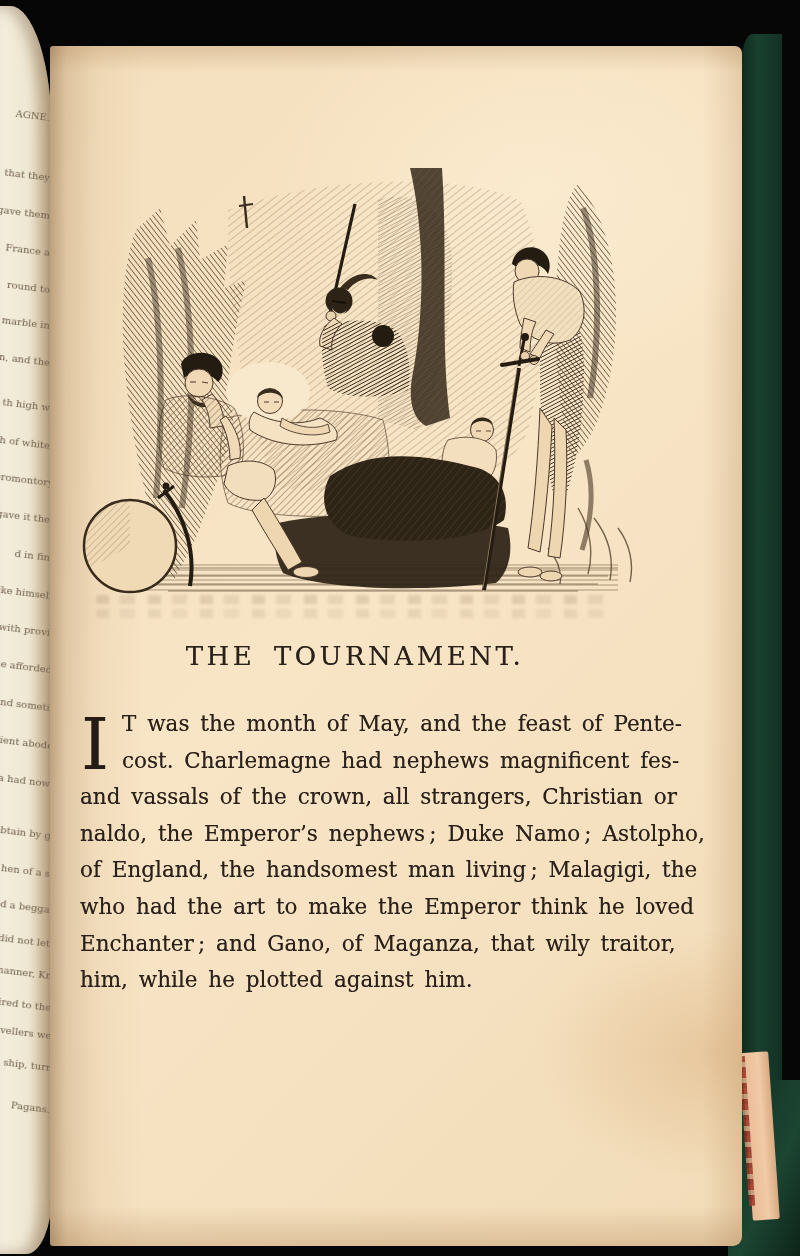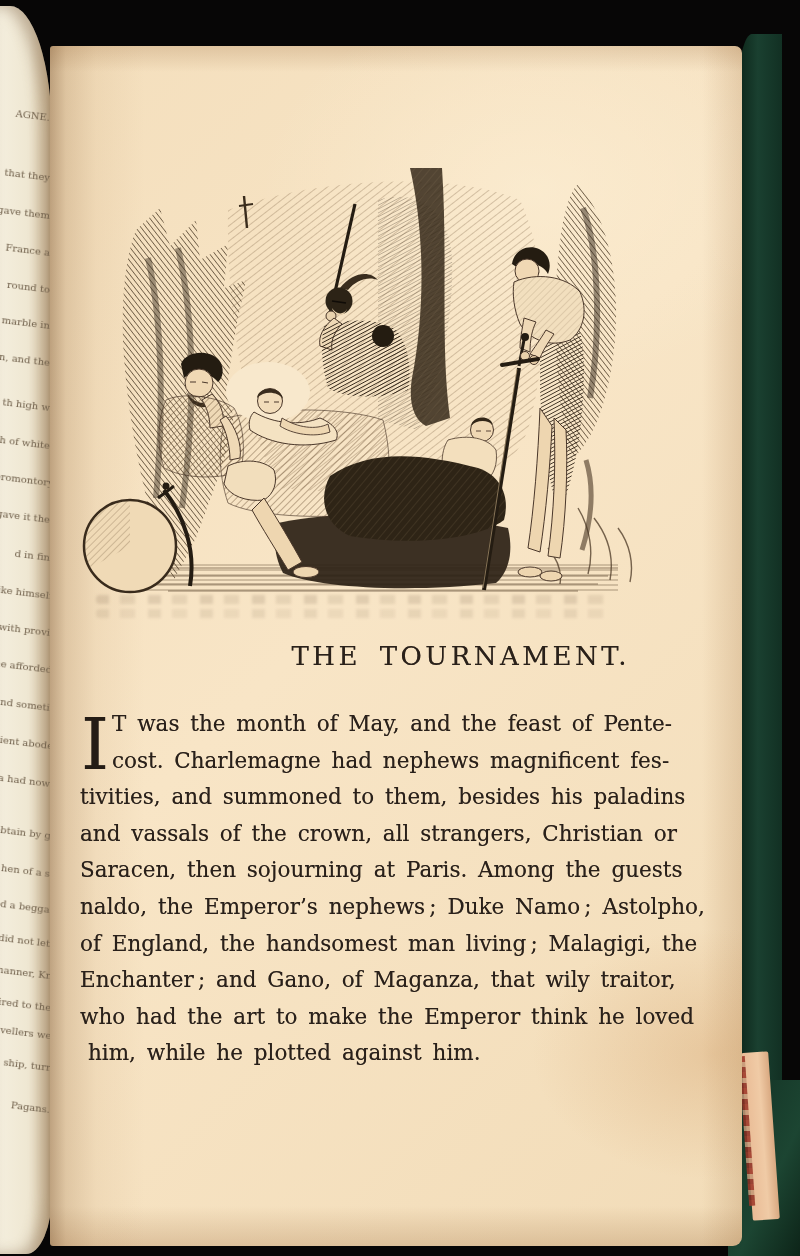--- a/index.html
+++ b/index.html
@@ -38,31 +38,31 @@
       linear-gradient(to left,rgba(158,108,58,.22) 0,transparent 40px),
       linear-gradient(to bottom,rgba(148,98,50,.22) 0,transparent 26px,transparent 1160px,rgba(148,98,50,.25) 100%),
       linear-gradient(135deg,#f4dfbd 0%,#f8e5c6 45%,#f2dcb8 100%);}
 
   
   .ghost-band{position:absolute;left:46px;width:514px;height:9px;border-radius:4px;
     background:repeating-linear-gradient(90deg,rgba(104,80,56,.16) 0 13px,transparent 13px 24px,rgba(104,80,56,.12) 24px 39px,transparent 39px 52px);
     filter:blur(1.6px);}
 
   
-  #chapter-title{position:absolute;left:30px;top:595px;width:550px;text-align:right;
+  #chapter-title{position:absolute;left:30px;top:595px;width:550px;text-align:center;
     font-size:26px;letter-spacing:3.5px;word-spacing:7px;color:#2a211a;
     text-shadow:0 0 .4px rgba(42,33,26,.6);}
 
   
   #paragraph{position:absolute;left:30px;top:660px;width:550px;color:#29201a;
     font-size:21.5px;text-shadow:0 0 .35px rgba(41,32,26,.55);}
   .line{height:36.6px;line-height:36.6px;text-align:justify;text-align-last:justify;
     word-spacing:4px;white-space:nowrap;}
-  .line.indent{margin-left:32px;}
-  .line.last{text-align-last:left;margin-left:8px;}
+  .line.indent{margin-left:42px;}
+  .line.last{text-align-last:left;}
   #drop-cap{position:absolute;left:1px;top:3px;font-size:71px;line-height:1;
     color:#241c15;text-shadow:0 0 .4px rgba(36,28,21,.7);}
 
   
   #plate{position:absolute;left:28px;top:122px;width:560px;height:428px;}
 </style>
 </head>
 <body>
 
 <div id="stage">
@@ -234,23 +234,21 @@
 
     <div class="ghost-band" style="top:549px"></div>
     <div class="ghost-band" style="top:563px;opacity:.7"></div>
 
     <div id="chapter-title">THE TOURNAMENT.</div>
 
     <div id="paragraph">
       <span id="drop-cap">I</span>
       <div class="line indent">T was the month of May, and the feast of Pente-</div>
       <div class="line indent">cost. Charlemagne had nephews magnificent fes-</div>
-      <div class="line">tivities, and summoned to them, besides his paladins</div>
       <div class="line">and vassals of the crown, all strangers, Christian or</div>
-      <div class="line">Saracen, then sojourning at Paris. Among the guests</div>
       <div class="line">naldo, the Emperor’s nephews ; Duke Namo ; Astolpho,</div>
       <div class="line">of England, the handsomest man living ; Malagigi, the</div>
+      <div class="line">who had the art to make the Emperor think he loved</div>
       <div class="line">Enchanter ; and Gano, of Maganza, that wily traitor,</div>
-      <div class="line">who had the art to make the Emperor think he loved</div>
       <div class="line last">him, while he plotted against him.</div>
     </div>
   </div>
 </div>
 
 </body></html>

